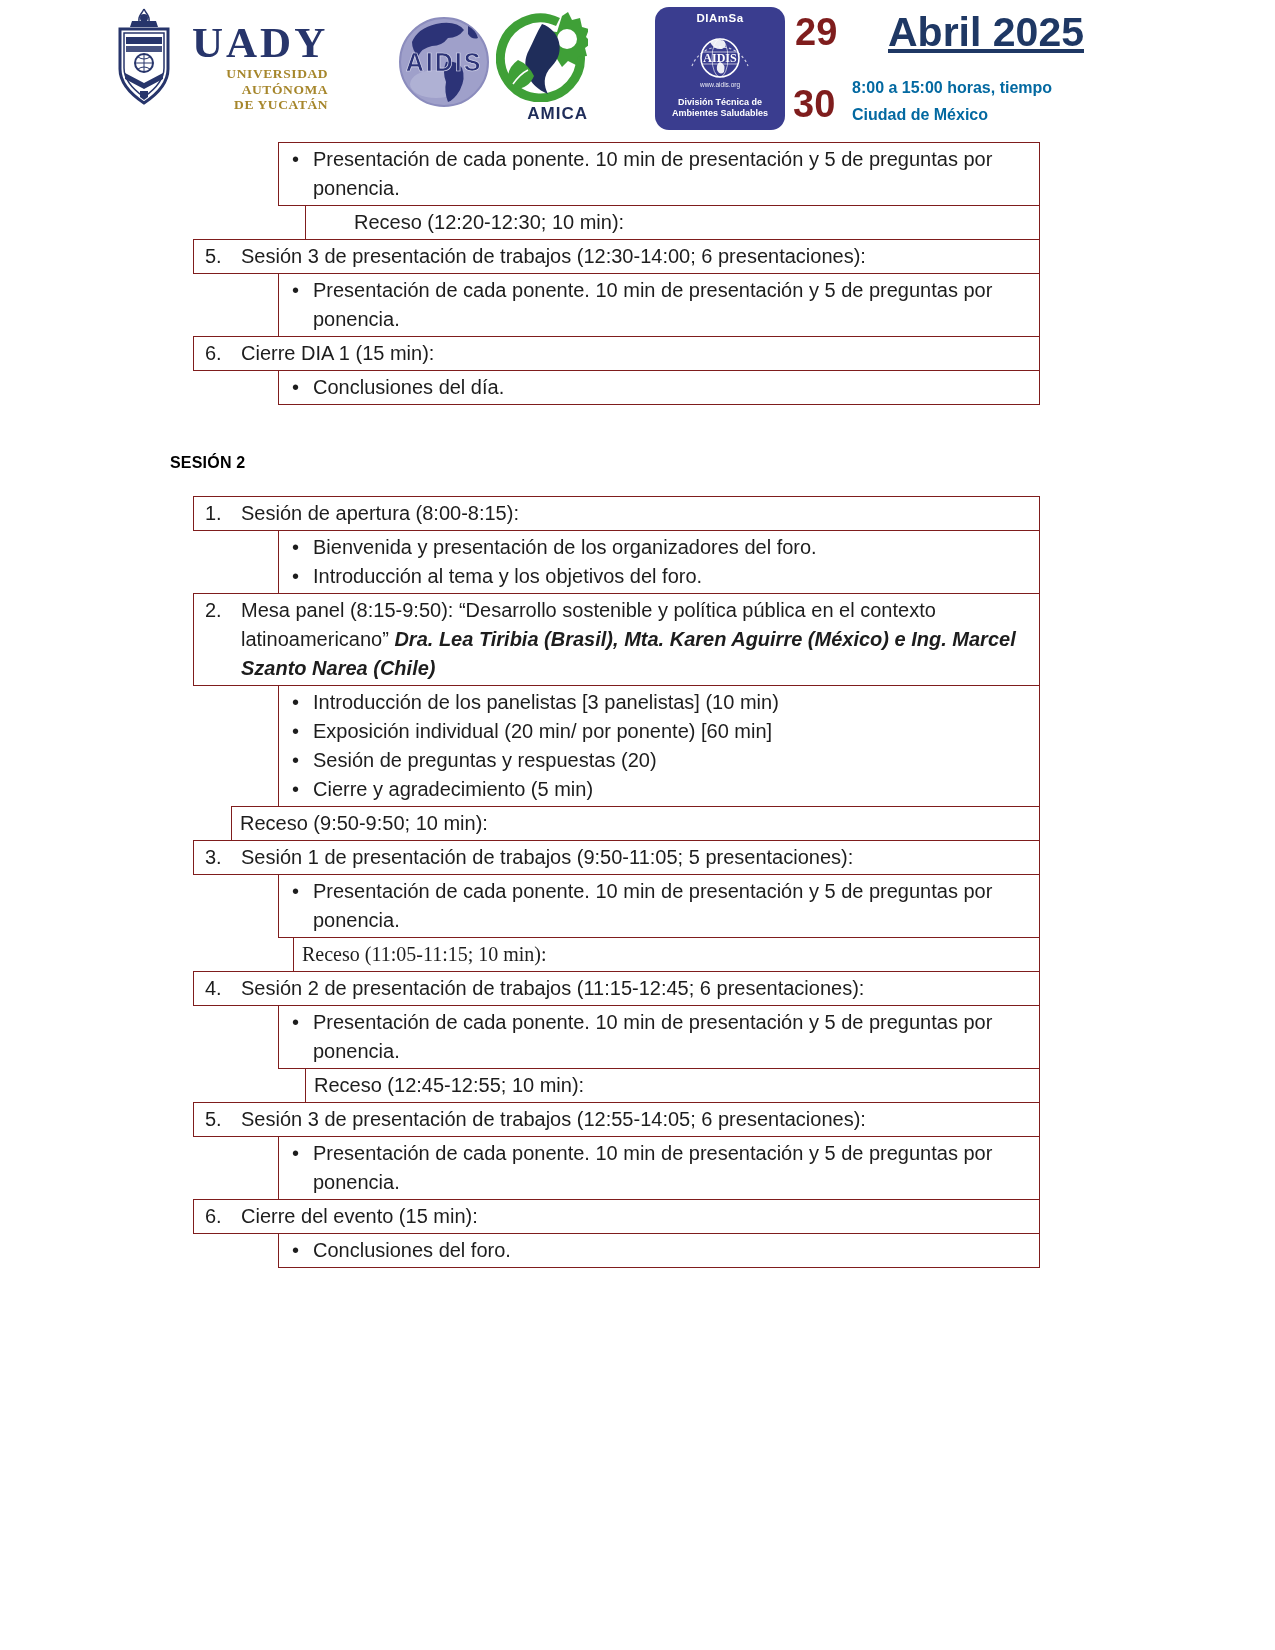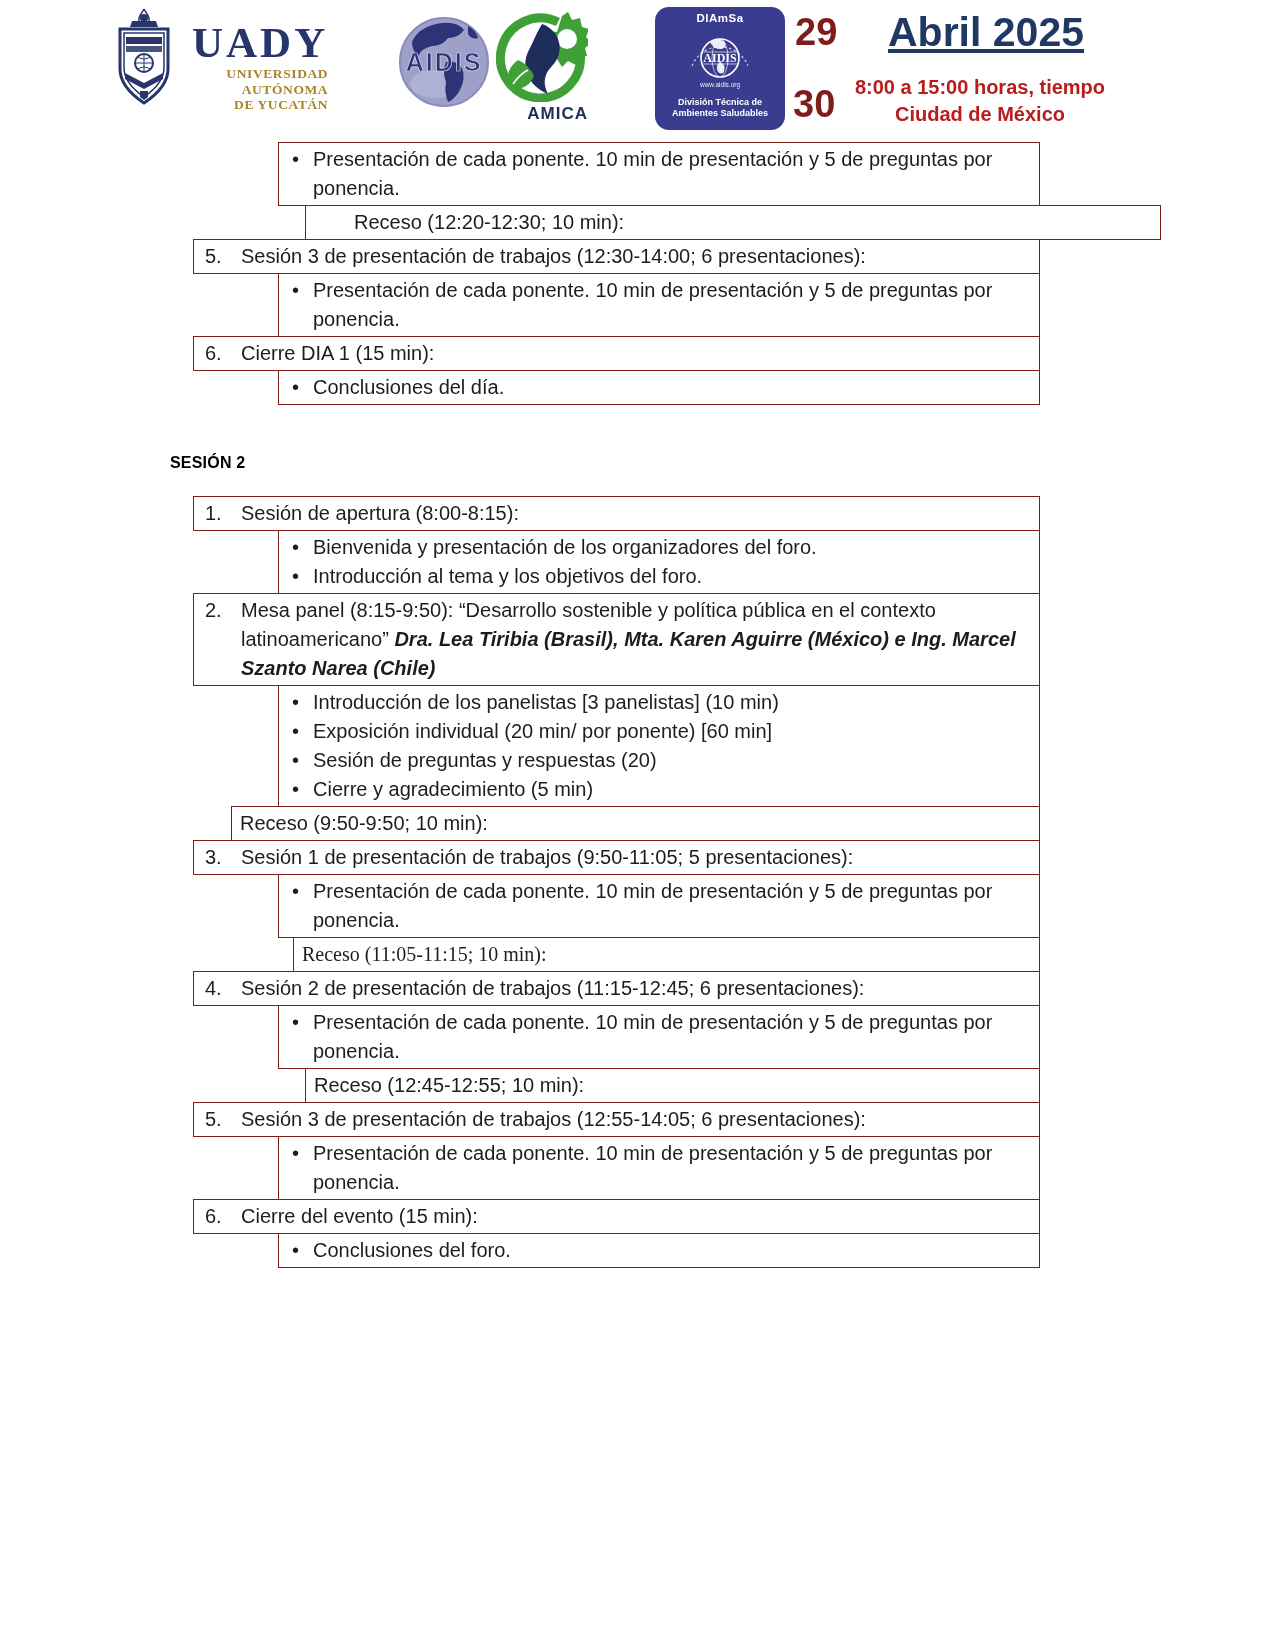--- a/index.html
+++ b/index.html
@@ -41,43 +41,43 @@
   .dirsa-bottom { font-size:9px; font-weight:bold; line-height:10.5px; margin-top:1px; }
 
   .day { position:absolute; color:#7f1d1d; font-weight:bold; font-size:38px; line-height:40px; }
   .d29 { left:795px; top:12px; }
   .d30 { left:793px; top:84px; }
   .month {
     position:absolute; left:888px; top:10px; color:#1f3864; font-weight:bold;
     font-size:41px; line-height:44px; text-decoration:underline;
   }
   .timebox {
-    position:absolute; left:852px; top:74px; width:256px; text-align:center;
-    color:#b91c1c; font-weight:bold; font-size:20px; line-height:27px;
+    position:absolute; left:852px; top:74px; width:256px; 
+    color:#0369a1; font-weight:bold; font-size:16px; line-height:27px;
   }
 
   
   .content { position:absolute; left:193px; top:143px; width:847px; }
 
   .row {
     box-sizing:border-box; border:1px solid #7f1d1d; background:#fff;
     margin-top:-1px; font-size:20px; line-height:29px;
   }
   .r-num { display:flex; padding:2px 8px 2px 11px; width:847px; }
   .r-num .n { flex:none; width:36px; }
   .r-num .t { flex:1; }
 
   .r-bullets { margin-left:85px; width:762px; padding:2px 0; }
   .bl { display:flex; }
   .bl .dot { flex:none; width:34px; padding-left:13px; box-sizing:border-box; }
   .bl .dot::before { content:"\2022"; }
   .bl .t { flex:1; padding-right:30px; }
 
   .r-receso { padding:2px 8px; }
-  .rc-1 { margin-left:112px; width:856px;padding-left:48px; }  
+  .rc-1 { margin-left:112px; width:735px;padding-left:48px; }  
   .rc-a { margin-left:38px;  width:809px; }  
   .rc-b { margin-left:100px; width:747px;font-family:Liberation Serif, serif; }  
   .rc-c { margin-left:112px; width:735px; }  
 
   .bi { font-weight:bold; font-style:italic; }
 
   .sec-title {
     margin:49px 0 25px -23px; font-size:16px; font-weight:bold; color:#000;
     letter-spacing:0.2px;
   }

